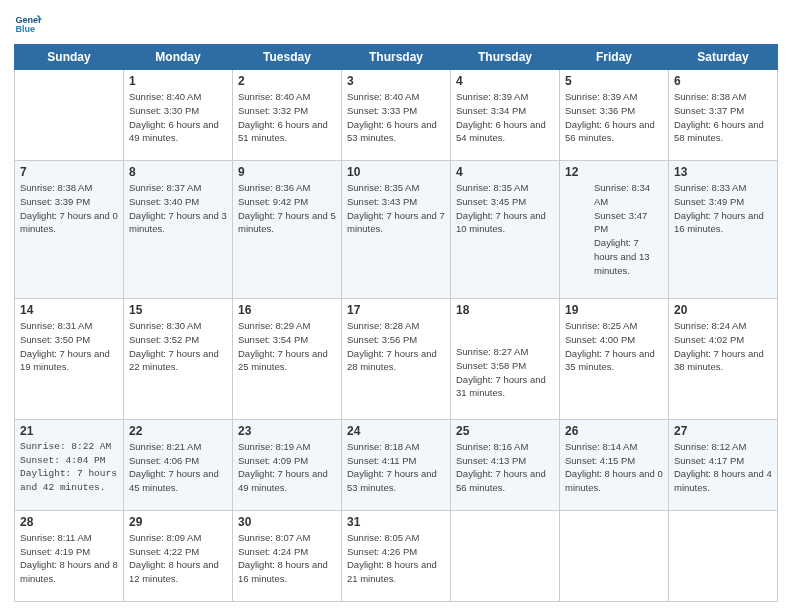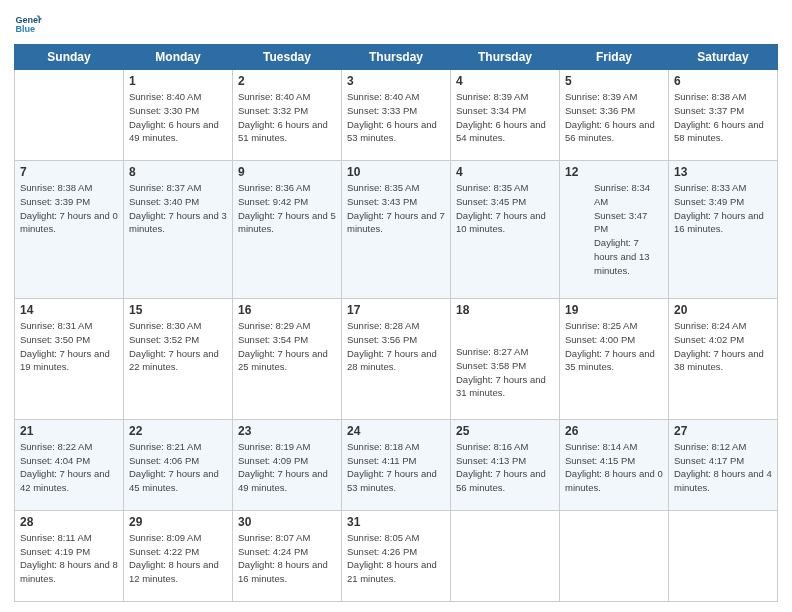--- a/index.html
+++ b/index.html
@@ -243,21 +243,21 @@
           <td>
             <span class="day-num">20</span>
             <div class="day-info" style="white-space: pre-line;">Sunrise: 8:24 AM
 Sunset: 4:02 PM
 Daylight: 7 hours and 38 minutes.</div>
           </td>
         </tr>
         <tr>
           <td>
             <span class="day-num">21</span>
-            <div class="day-info" style="white-space: pre-line;">Sunrise: 8:22 AM
+            <div class="day-info" style="white-space: pre-line; font-family: Liberation Mono, monospace;">Sunrise: 8:22 AM
 Sunset: 4:04 PM
 Daylight: 7 hours and 42 minutes.</div>
           </td>
           <td>
             <span class="day-num">22</span>
             <div class="day-info" style="white-space: pre-line;">Sunrise: 8:21 AM
 Sunset: 4:06 PM
 Daylight: 7 hours and 45 minutes.</div>
           </td>
           <td>

